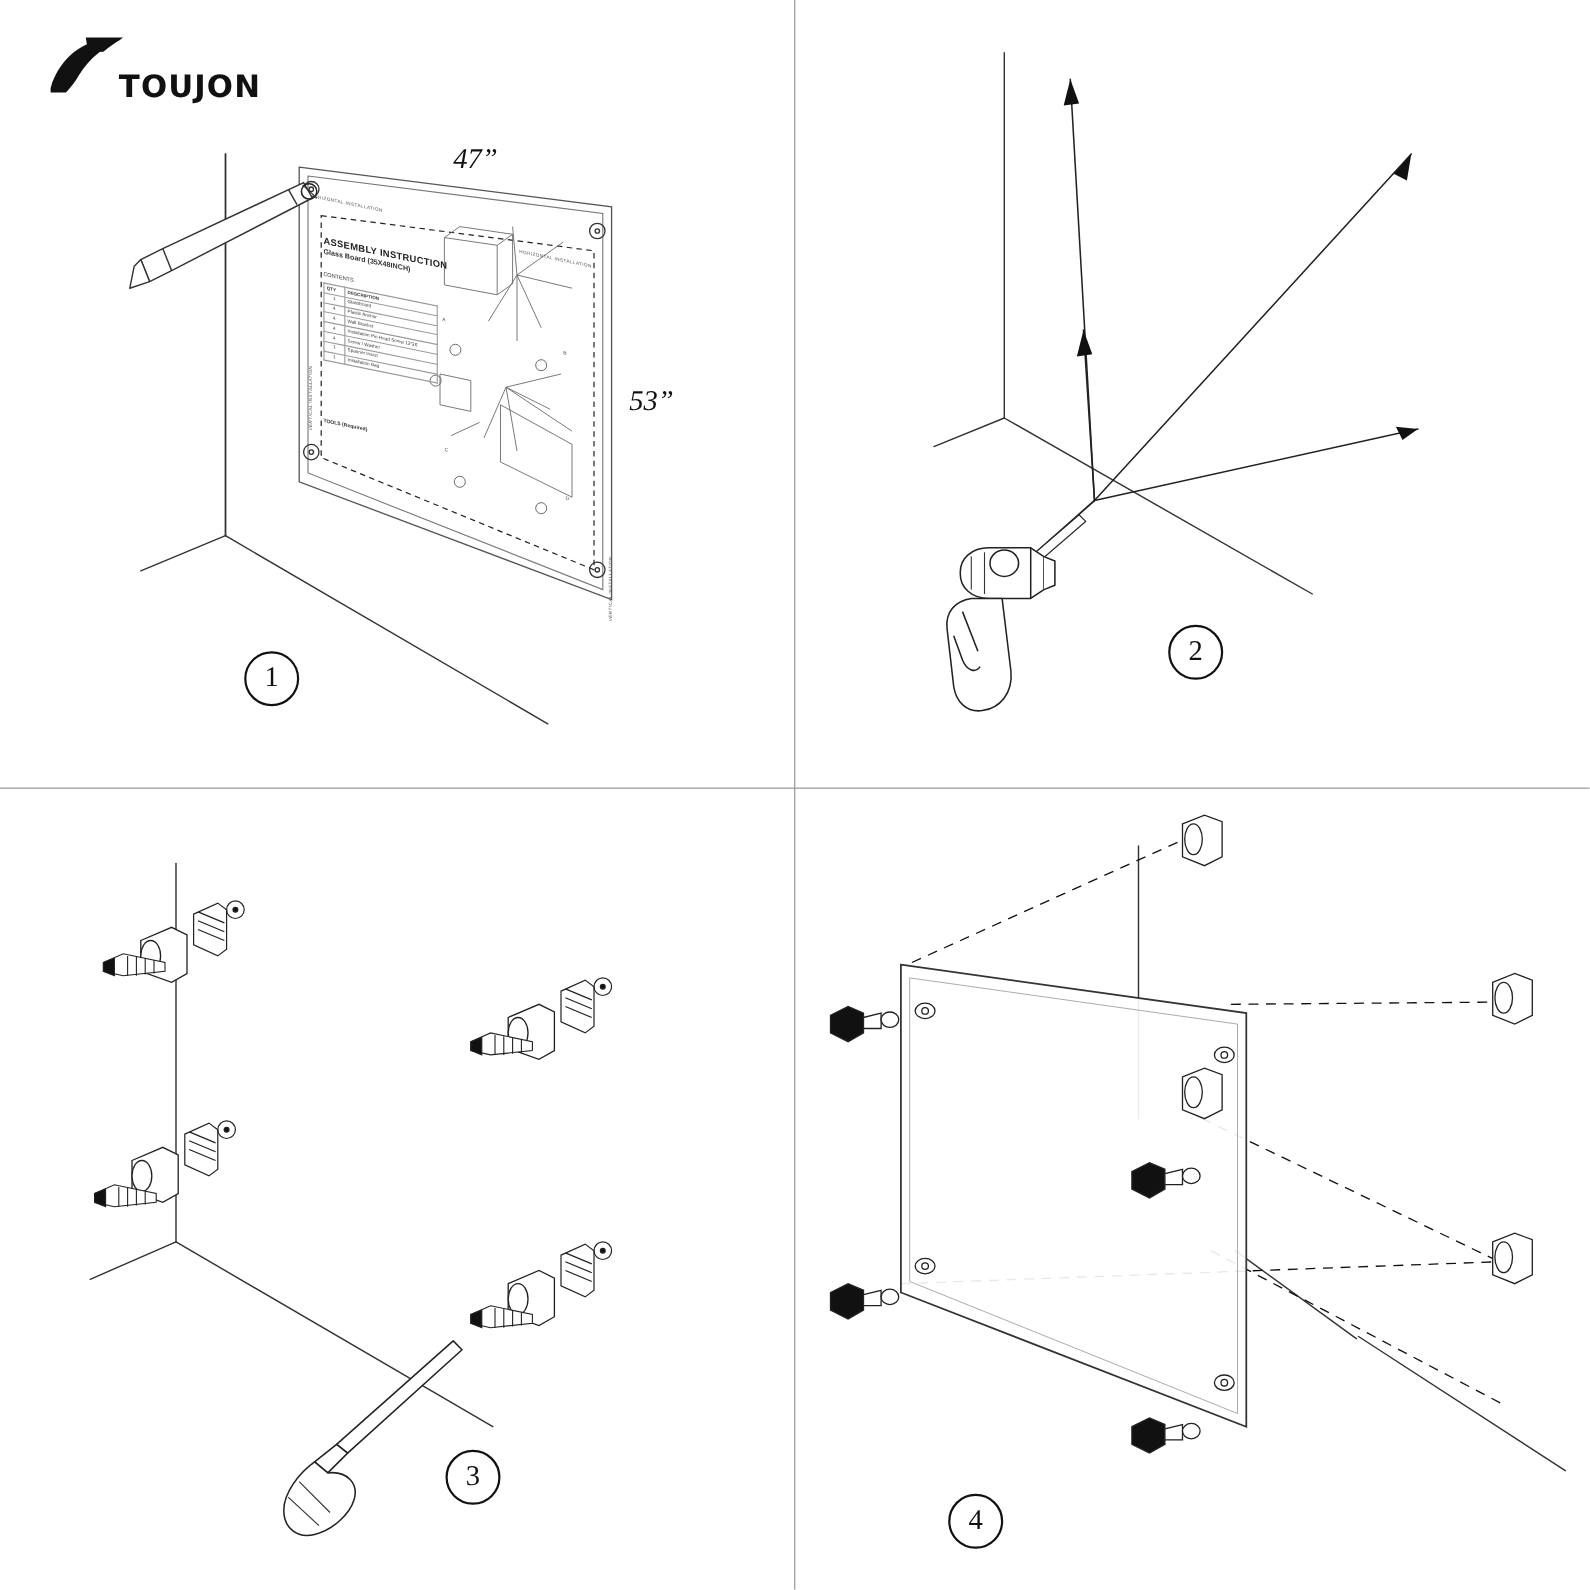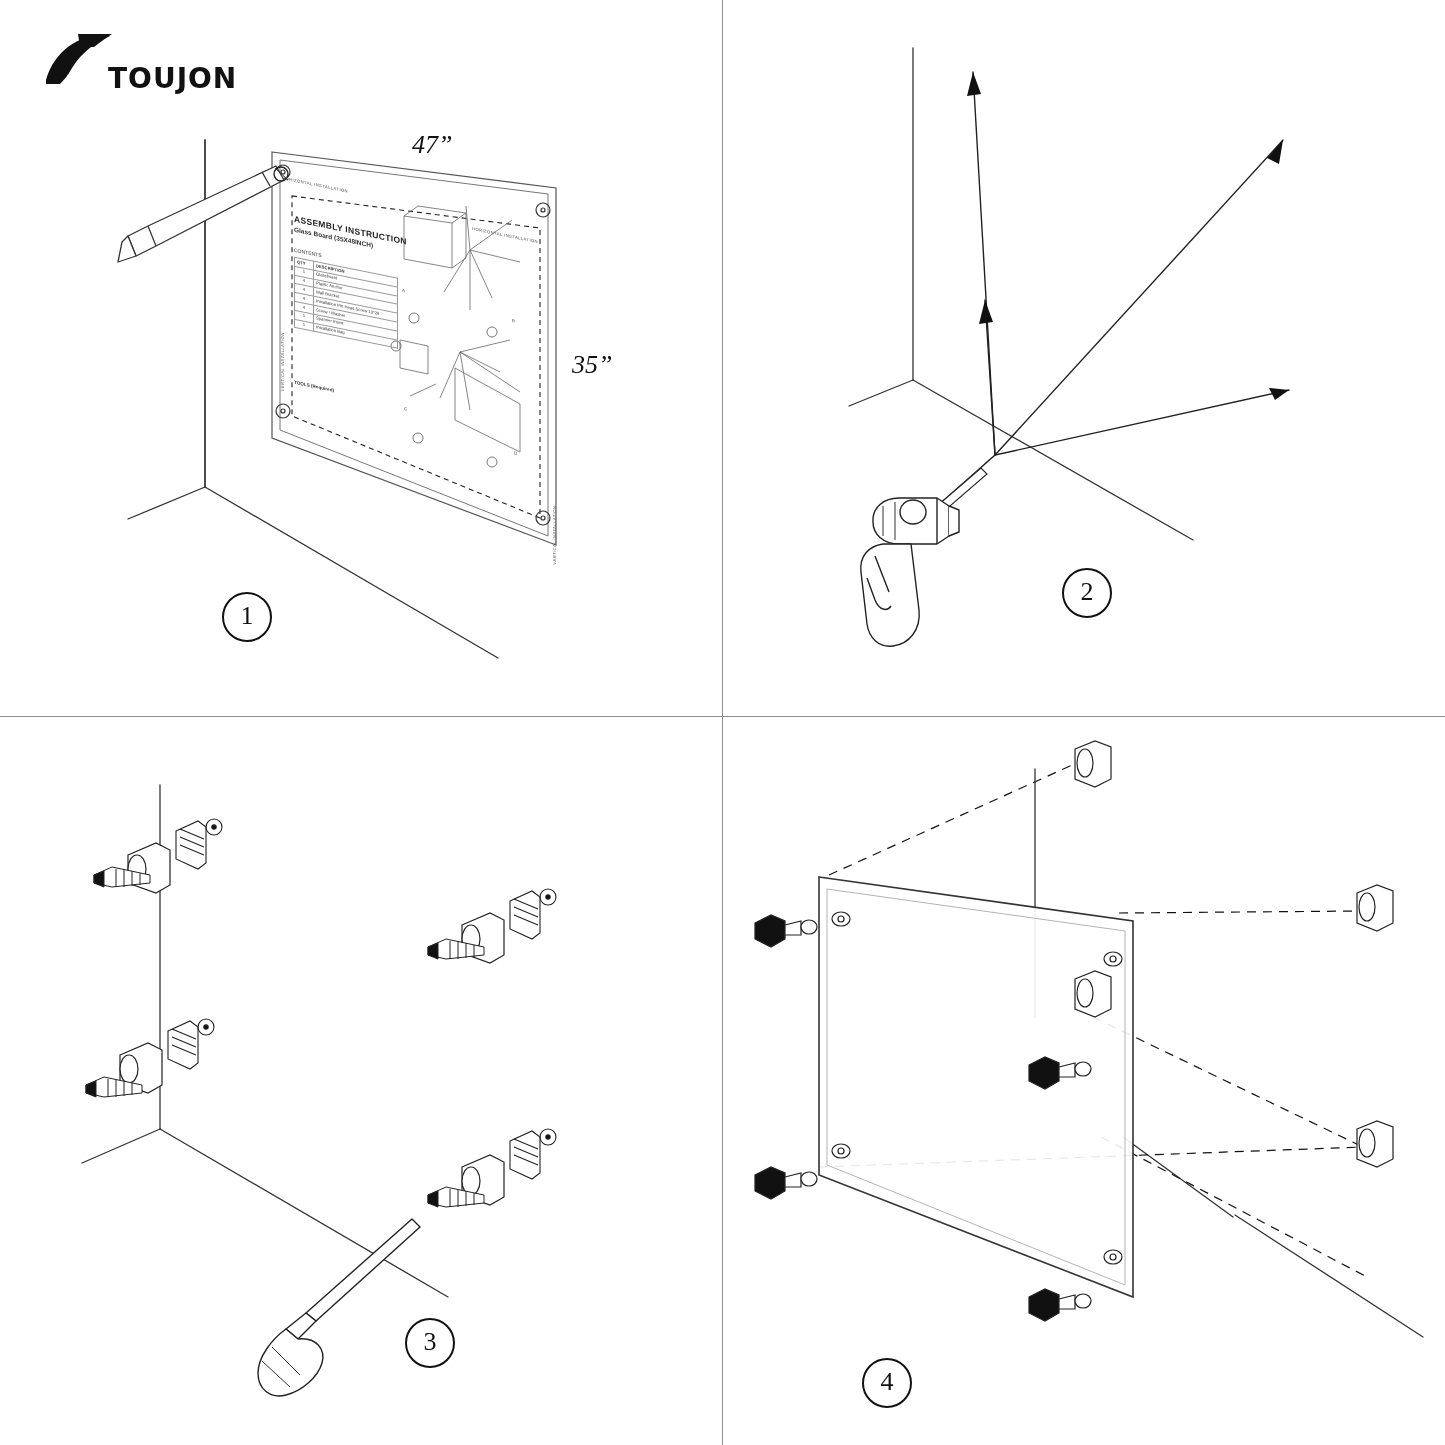--- a/index.html
+++ b/index.html
@@ -305,21 +305,21 @@
       <div class="mini-edge-text" style="left:4px; top:232px; transform:rotate(-90deg); transform-origin:left top;">VERTICAL INSTALLATION</div>
       <div class="mini-edge-text" style="left:276px; top:350px; transform:rotate(-90deg); transform-origin:left top;">VERTICAL INSTALLATION</div>
 
       <div class="mini-panel-label" style="left:126px; top:104px;">A</div>
       <div class="mini-panel-label" style="left:236px; top:112px;">B</div>
       <div class="mini-panel-label" style="left:128px; top:222px;">C</div>
       <div class="mini-panel-label" style="left:238px; top:244px;">D</div>
     </div>
 
     <div class="dim-label" id="dim-width">47”</div>
-    <div class="dim-label" id="dim-height">35”</div>
+    <div class="dim-label" id="dim-height">53”</div>
 
     <div class="step-num" id="step-1-num">1</div>
   </div>
 
   <div class="quad" id="quad-2">
     <svg width="722" height="716" viewBox="0 0 722 716">
       <g fill="none" stroke="#333" stroke-width="1.3" stroke-linecap="round" stroke-linejoin="round">
 
         <path d="M190 48 L190 380"></path>
         <path d="M190 380 L126 406"></path>

